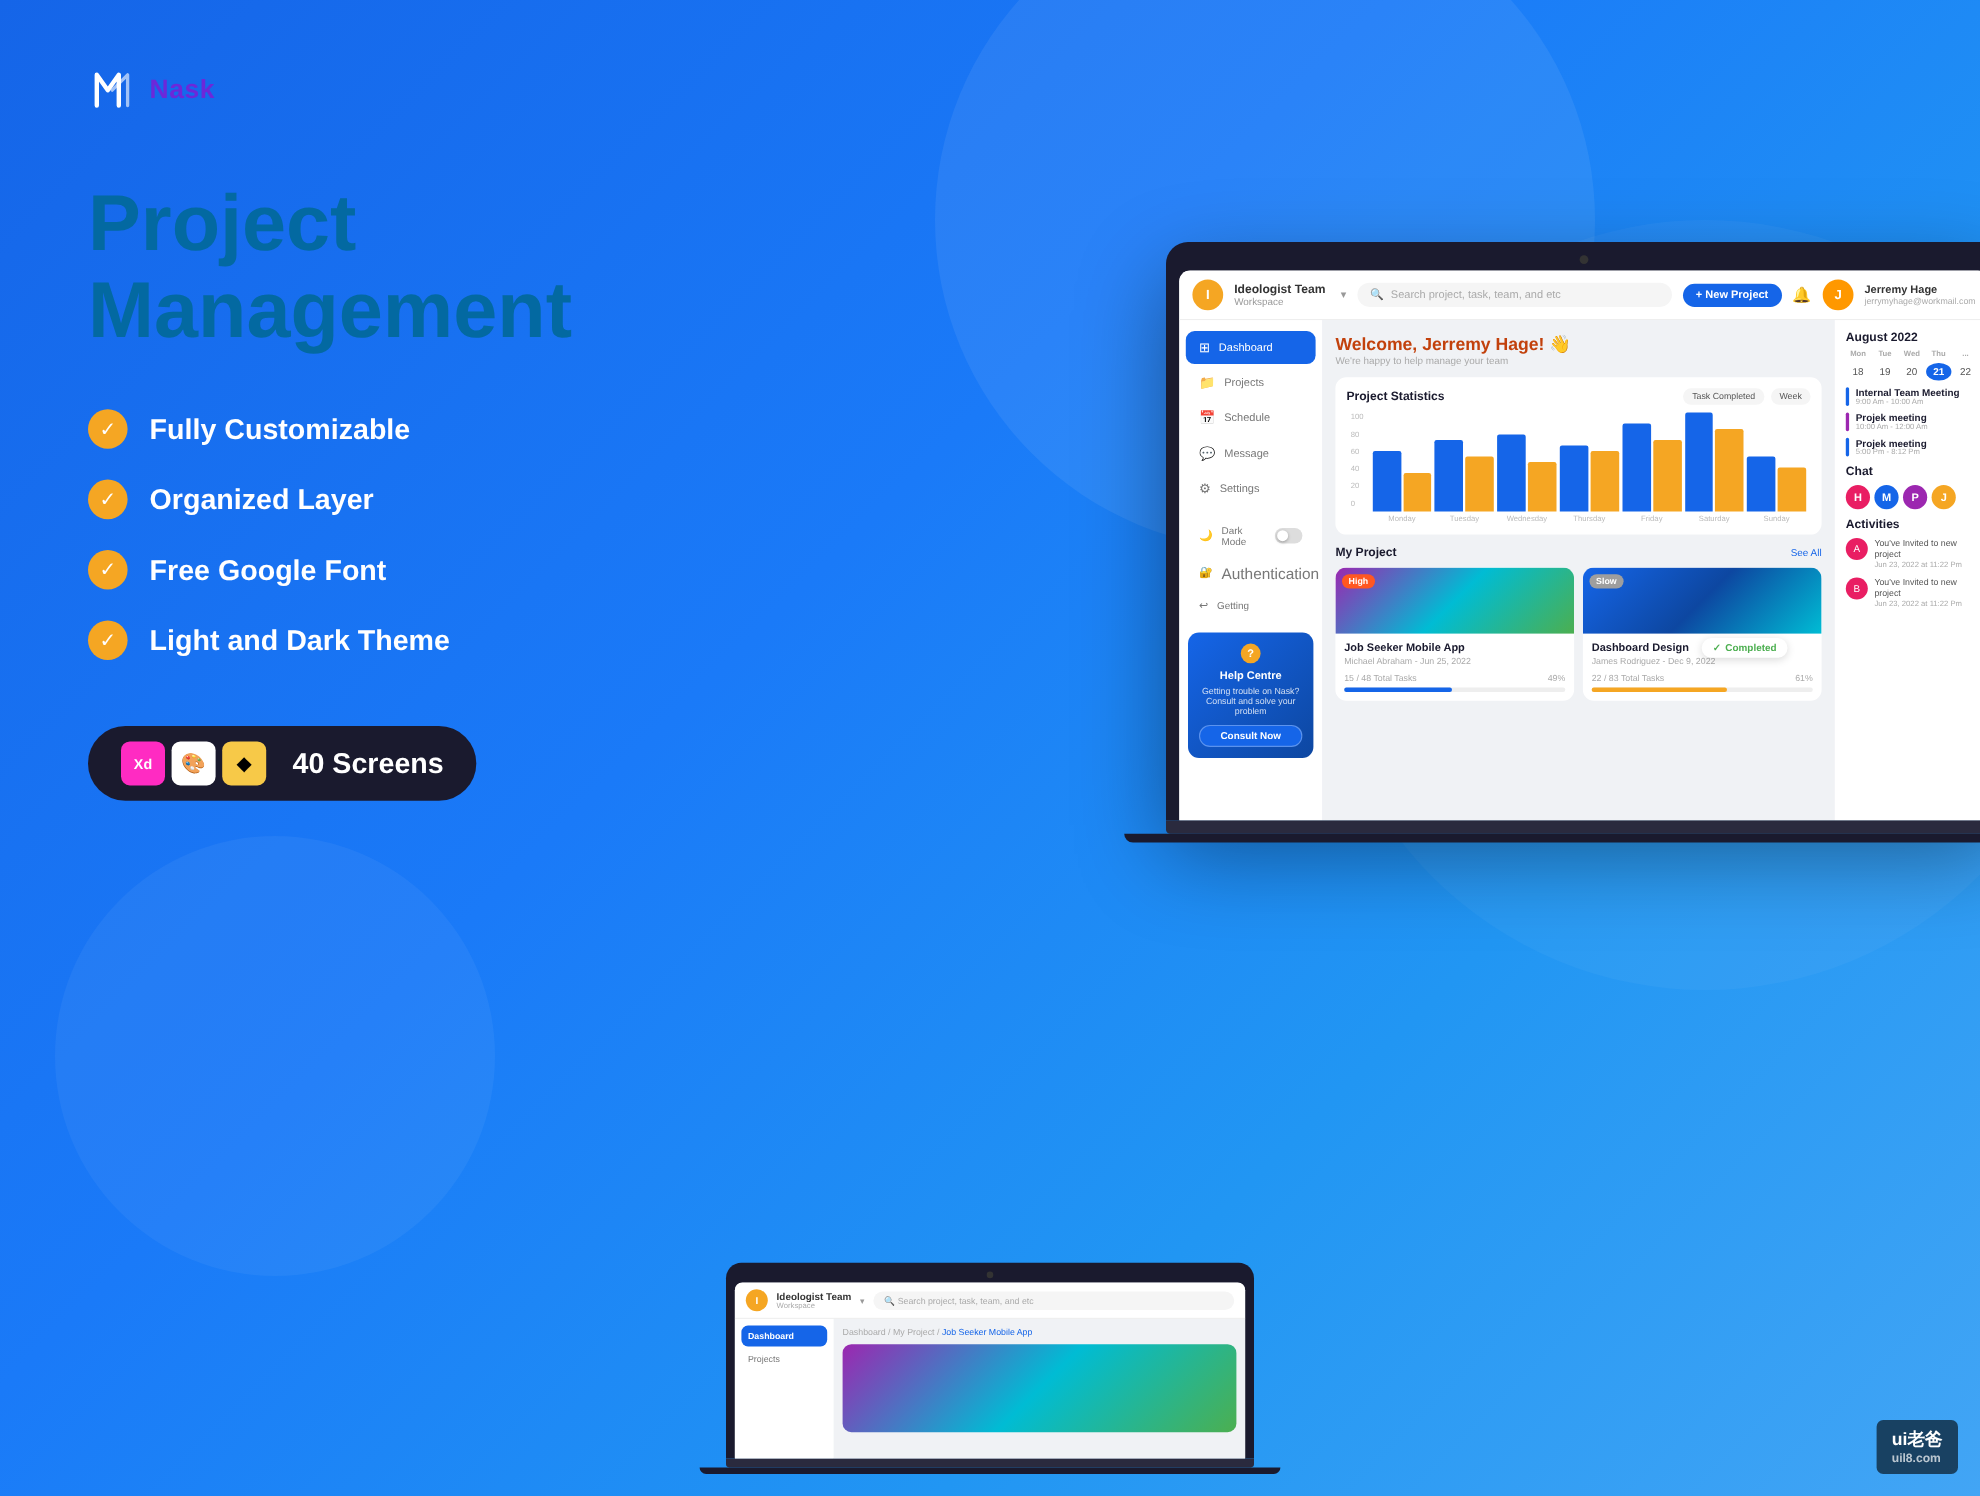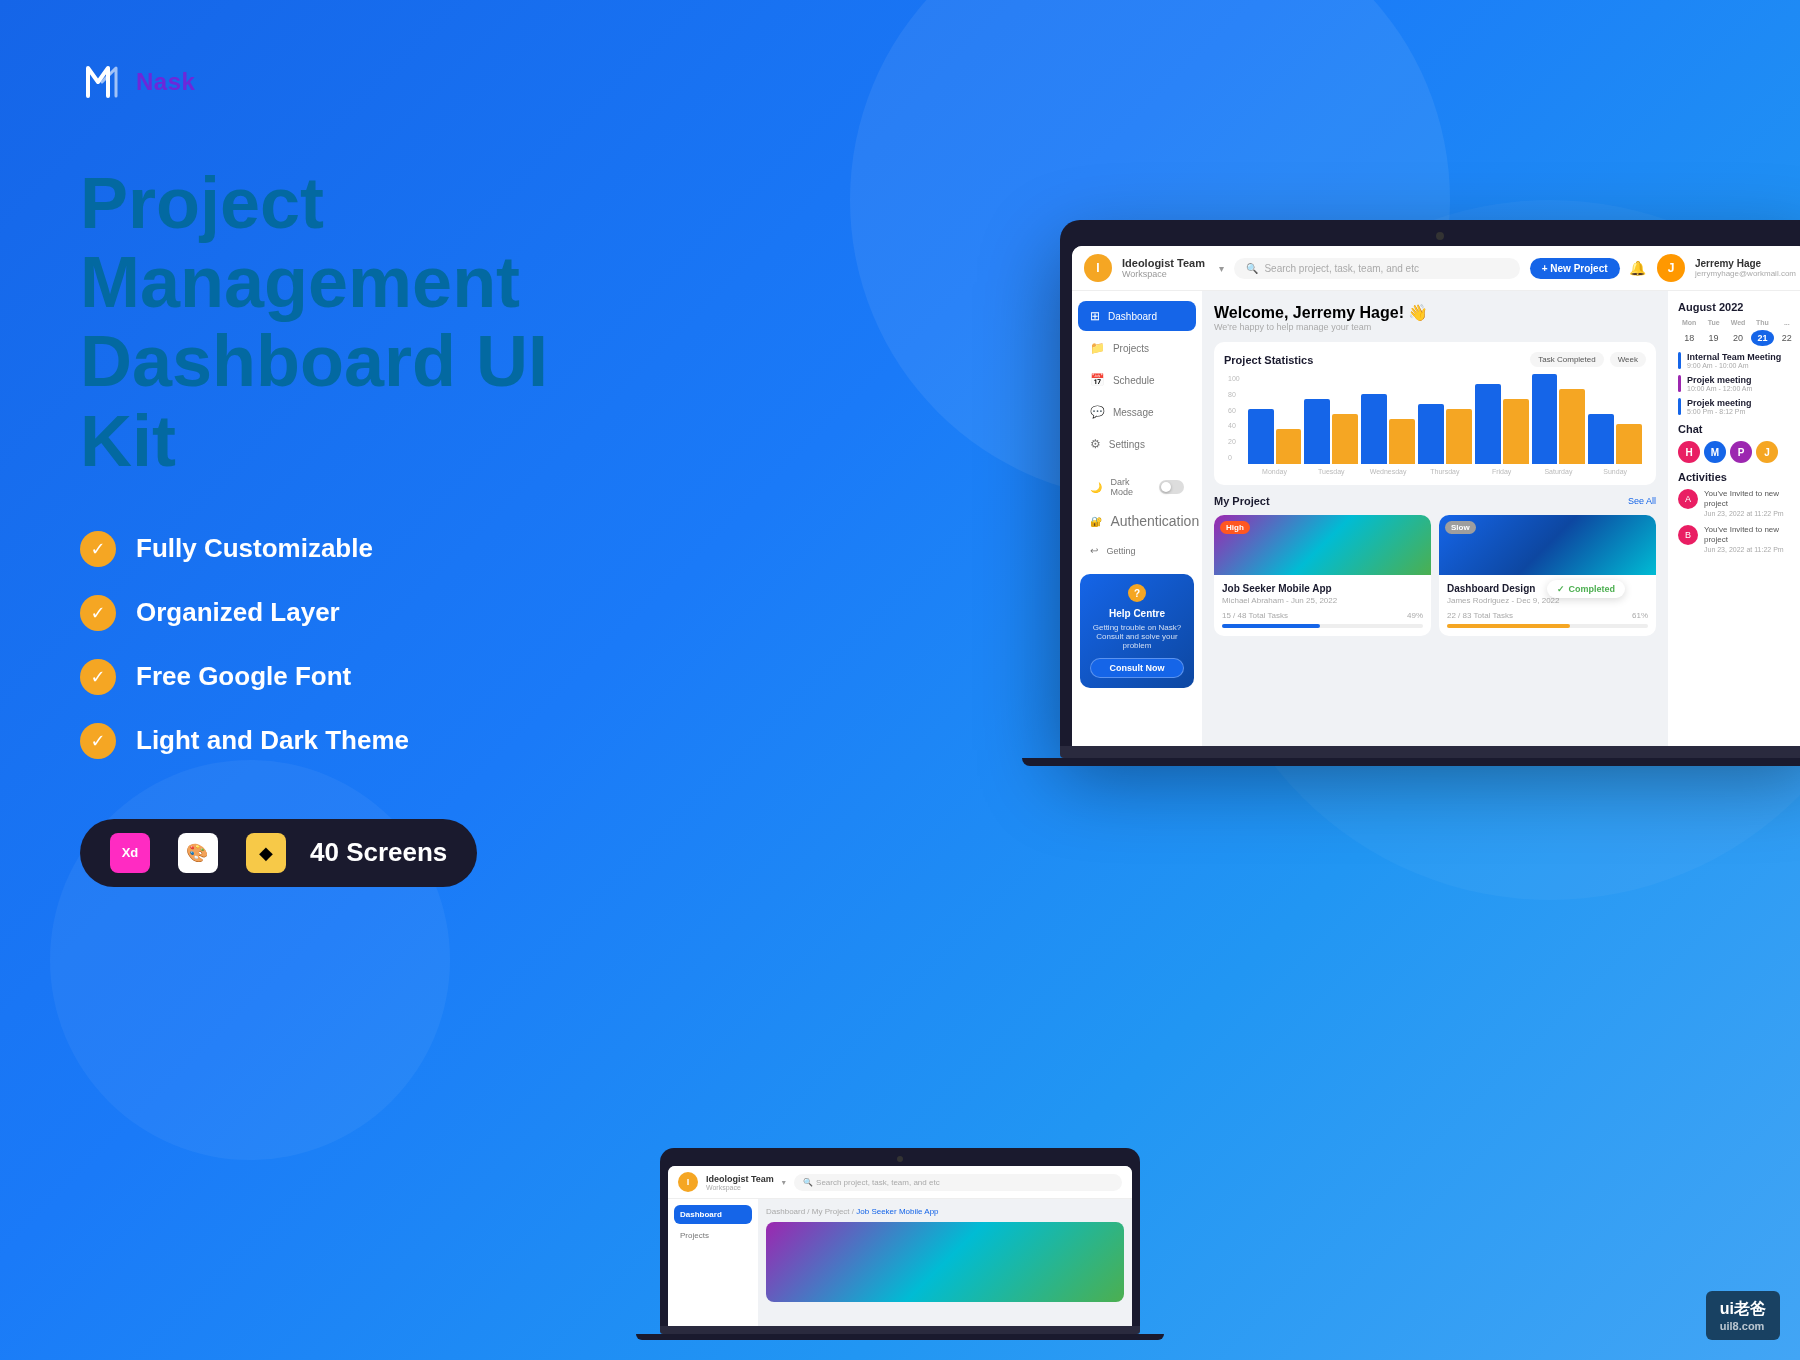--- a/index.html
+++ b/index.html
@@ -98,21 +98,21 @@
       display: flex;
       align-items: center;
       gap: 24px;
       background: #1a1a2e;
       border-radius: 50px;
       padding: 14px 30px;
       width: fit-content;
     }
     .tools-icons {
       display: flex;
-      gap: 28px;
+      gap: 6px;
       align-items: center;
     }
     .tool-icon {
       width: 40px; height: 40px;
       border-radius: 8px;
       display: flex; align-items: center; justify-content: center;
       font-size: 20px;
     }
     .tool-xd { background: #ff2bc2; color: white; font-size: 13px; font-weight: 700; }
     .tool-figma { background: white; font-size: 18px; }
@@ -283,21 +283,21 @@
 
     
     .main-content {
       flex: 1;
       padding: 12px;
       overflow: hidden;
       background: #f0f2f5;
     }
 
     .welcome-section { margin-bottom: 10px; }
-    .welcome-title { font-size: 16px; font-weight: 700; color: #000000; }
+    .welcome-title { font-size: 16px; font-weight: 700; color: #c2410c; }
     .welcome-sub { font-size: 9px; color: #aaa; }
 
     .stats-section {
       background: white;
       border-radius: 10px;
       padding: 10px;
       margin-bottom: 10px;
     }
     .stats-header {
       display: flex;
@@ -615,21 +615,20 @@
   <div class="logo-area">
     <svg class="logo-icon" viewBox="0 0 44 44" fill="none">
       <path d="M8 36 L8 8 L18 22 L28 8 L28 36" stroke="white" stroke-width="4" stroke-linecap="round" stroke-linejoin="round" fill="none"></path>
       <path d="M22 22 L36 8 L36 36" stroke="rgba(255,255,255,0.6)" stroke-width="3" stroke-linecap="round" stroke-linejoin="round" fill="none"></path>
     </svg>
     <span class="logo-text">Nask</span>
   </div>
 
   <div class="headline">
     <div>Project Management</div>
-    <div>Dashboard UI Kit</div>
   </div>
 
   <div class="features-list">
     <div class="feature-item">
       <div class="feature-check">✓</div>
       <span class="feature-label">Fully Customizable</span>
     </div>
     <div class="feature-item">
       <div class="feature-check">✓</div>
       <span class="feature-label">Organized Layer</span>

